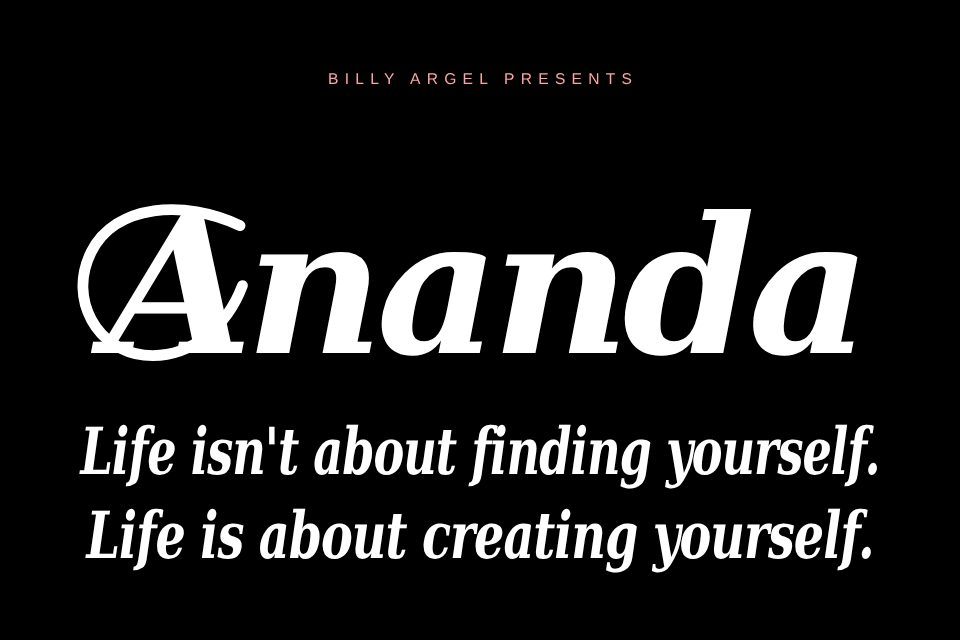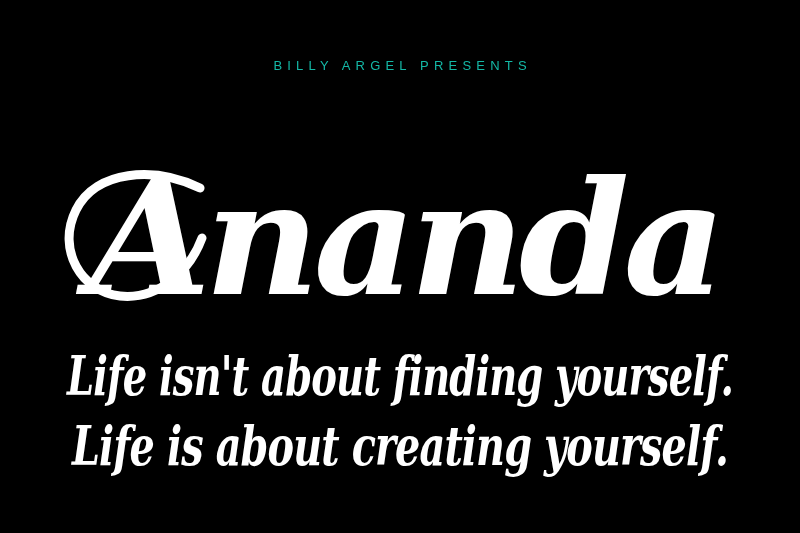--- a/index.html
+++ b/index.html
@@ -18,21 +18,21 @@
     overflow: hidden;
     display: block;
   }
   
   .presenter {
     position: absolute;
     top: 58px;
     left: 0;
     width: 800px;
     text-align: center;
-    color: #14b8a6;
+    color: #fca5a5;
     font-family: "Liberation Sans", sans-serif;
     font-size: 13px;
     font-weight: 400;
     letter-spacing: 5.2px;
     text-indent: 5.2px;
     line-height: 16px;
     white-space: nowrap;
   }
   
   .title-wrap {

